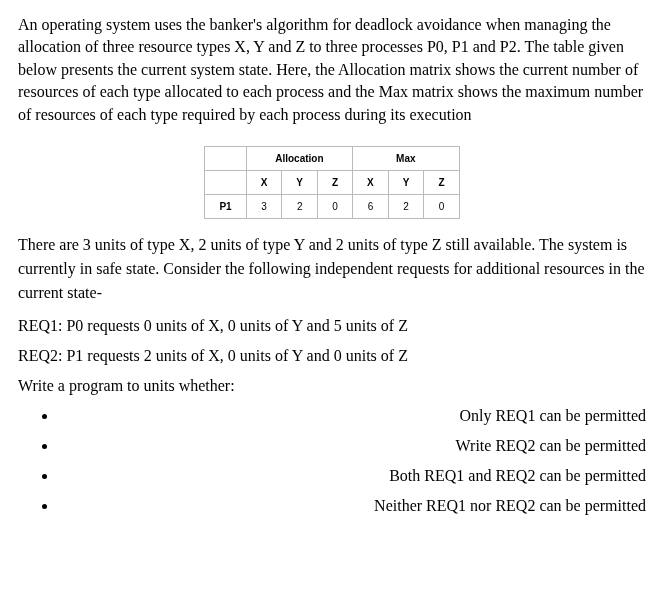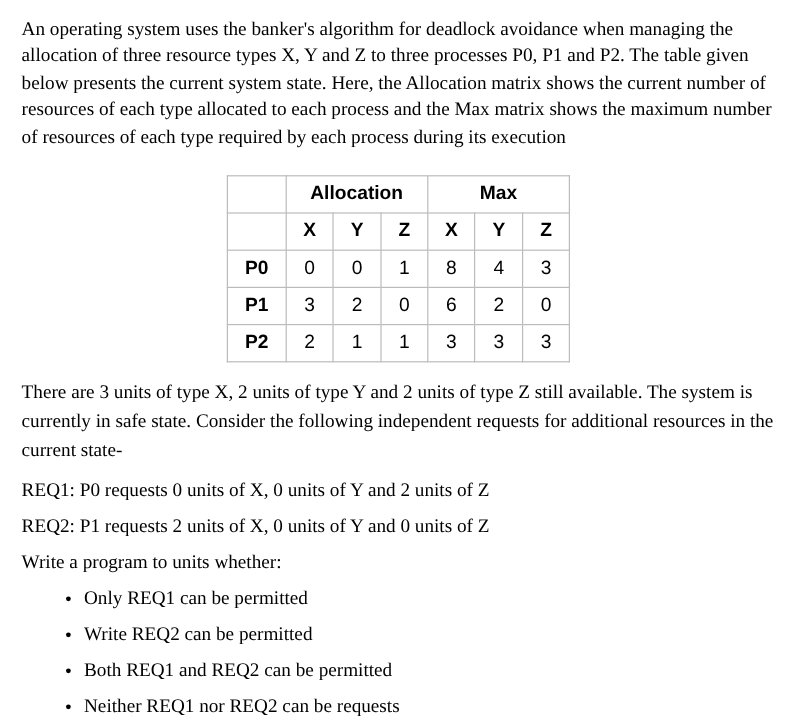--- a/index.html
+++ b/index.html
@@ -22,39 +22,40 @@
       margin: 10px 0 14px 0;
     }
     table {
       border-collapse: collapse;
     }
     th, td {
       border: 1px solid #bbb;
       padding: 6px 14px;
       text-align: center;
       font-family: Arial, sans-serif;
-      font-size: 16px;
+      font-size: 10px;
     }
     th {
       font-weight: bold;
     }
     .corner {
       background: #fff;
     }
     .body-text {
       line-height: 1.5;
       margin-bottom: 12px;
     }
     .req {
       margin-bottom: 12px;
     }
     ul {
       list-style-type: disc;
       padding-left: 40px;
-      margin: 12px;
+      margin: 0;
+      text-align: right;
     }
     li {
       margin-bottom: 12px;
     }
   </style>
 </head>
 <body>
 
 <div class="intro-text">An operating system uses the banker's algorithm for deadlock avoidance when managing the allocation of three resource types X, Y and Z to three processes P0, P1 and P2. The table given below presents the current system state. Here, the Allocation matrix shows the current number of resources of each type allocated to each process and the Max matrix shows the maximum number of resources of each type required by each process during its execution</div>
 
@@ -69,54 +70,36 @@
     <tr>
       <th class="corner"></th>
       <th>X</th>
       <th>Y</th>
       <th>Z</th>
       <th>X</th>
       <th>Y</th>
       <th>Z</th>
     </tr>
     <tr>
-      <th>P0</th>
-      <td>0</td>
-      <td>0</td>
-      <td>1</td>
-      <td>8</td>
-      <td>4</td>
-      <td>3</td>
-    </tr>
-    <tr>
       <th>P1</th>
       <td>3</td>
       <td>2</td>
       <td>0</td>
       <td>6</td>
       <td>2</td>
       <td>0</td>
     </tr>
-    <tr>
-      <th>P2</th>
-      <td>2</td>
-      <td>1</td>
-      <td>1</td>
-      <td>3</td>
-      <td>3</td>
-      <td>3</td>
-    </tr>
   </tbody>
     </table>
 </div>
 
 <div class="body-text">There are 3 units of type X, 2 units of type Y and 2 units of type Z still available. The system is currently in safe state. Consider the following independent requests for additional resources in the current state-</div>
 
-<div class="req">REQ1: P0 requests 0 units of X, 0 units of Y and 2 units of Z</div>
+<div class="req">REQ1: P0 requests 0 units of X, 0 units of Y and 5 units of Z</div>
 <div class="req">REQ2: P1 requests 2 units of X, 0 units of Y and 0 units of Z</div>
 <div class="req">Write a program to units whether:</div>
 
 <ul>
   <li>Only REQ1 can be permitted</li>
   <li>Write REQ2 can be permitted</li>
   <li>Both REQ1 and REQ2 can be permitted</li>
-  <li>Neither REQ1 nor REQ2 can be requests</li>
+  <li>Neither REQ1 nor REQ2 can be permitted</li>
 </ul>
 
 </body></html>

